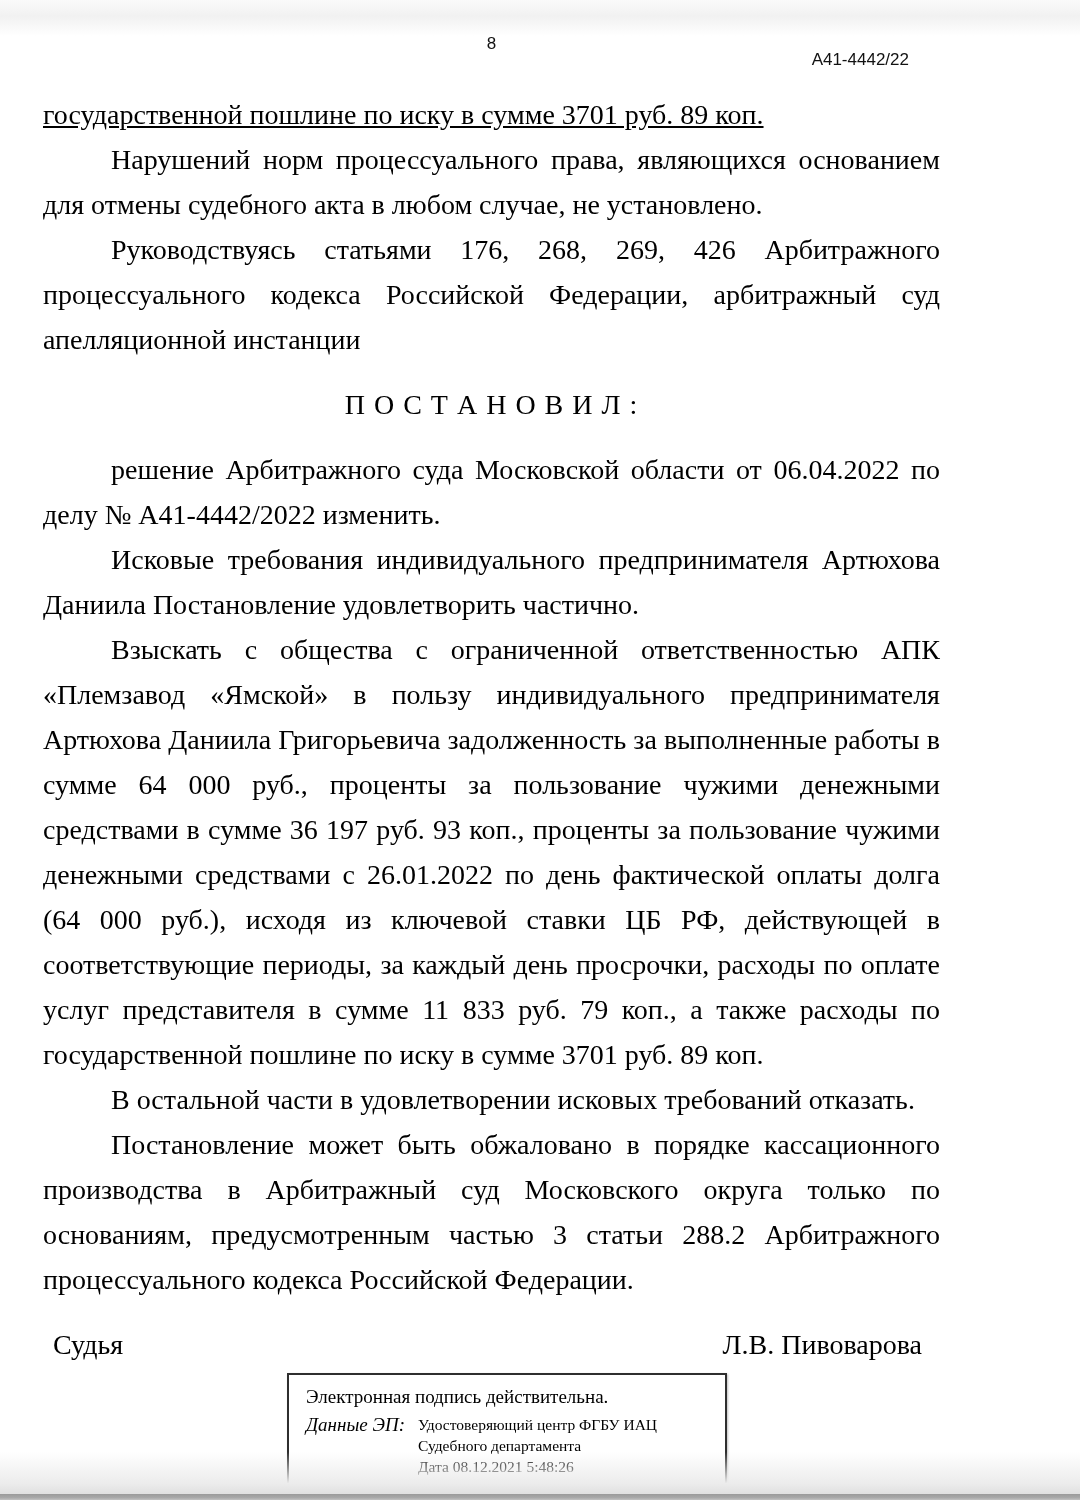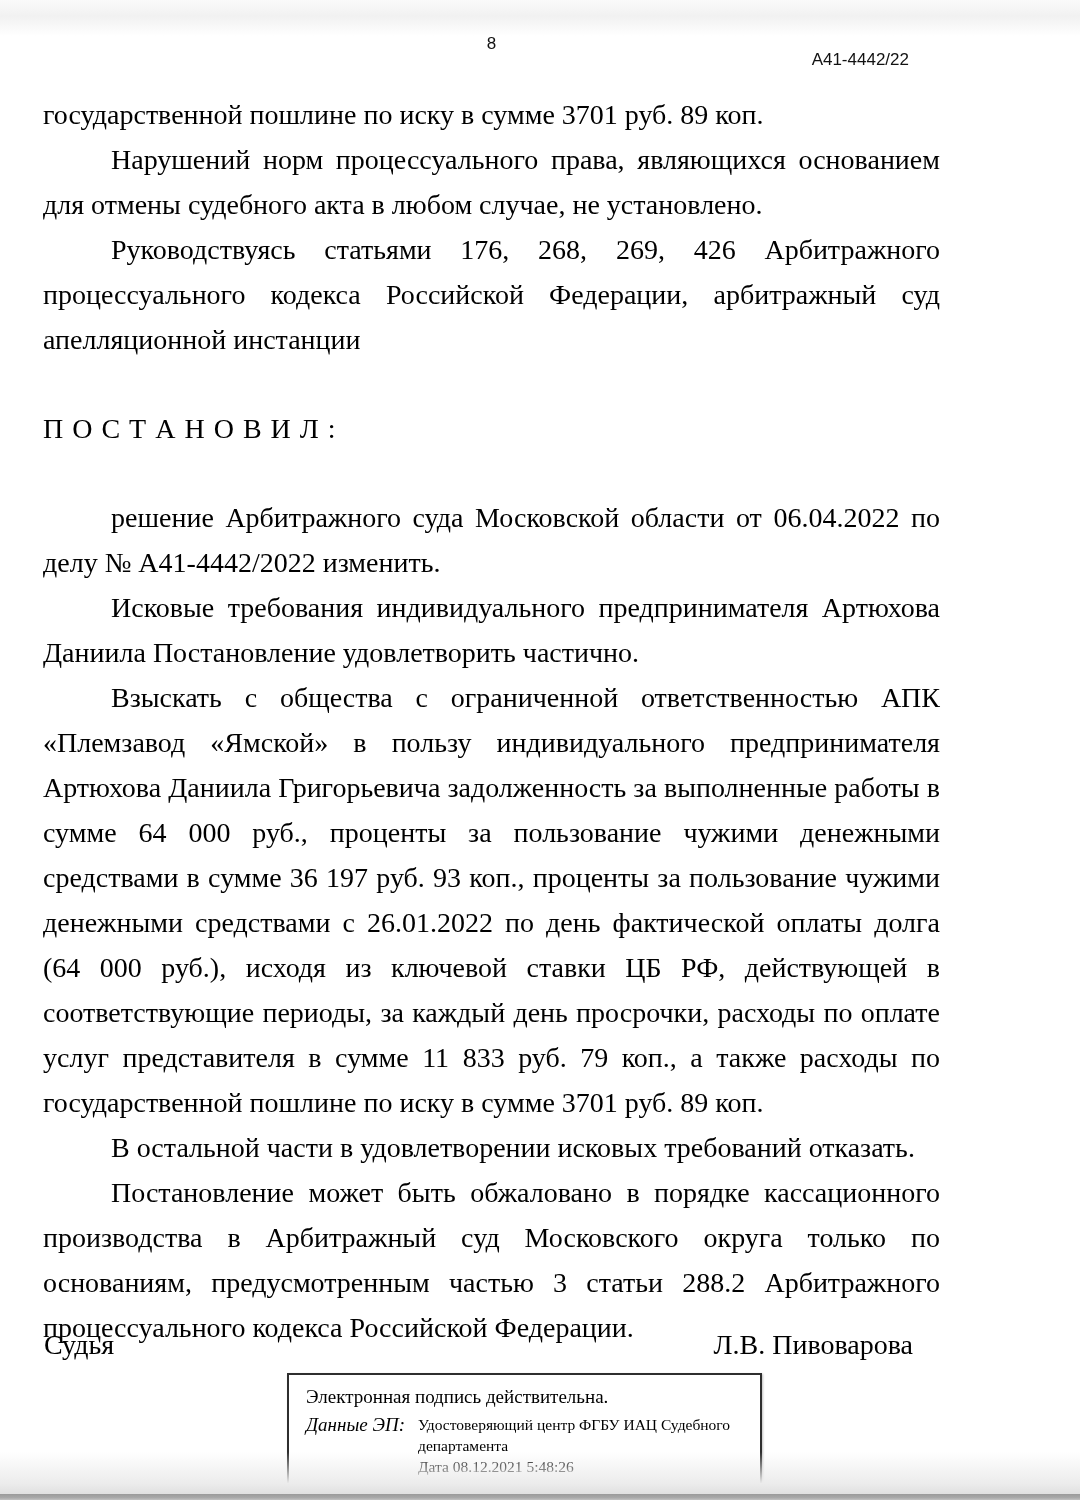--- a/index.html
+++ b/index.html
@@ -53,44 +53,46 @@
     line-height: 45px;
     text-align: justify;
     hyphens: none;
   }
   .doc-body p {
     margin: 0;
     text-indent: 68px;
   }
   .doc-body p.no-indent {
     text-indent: 0;
+    text-decoration: underline;
   }
   .resolution-heading {
-    margin: 44px 0;
+    margin: 20px 0;
     font-size: 28px;
     font-weight: normal;
     line-height: 45px;
+    text-align: center;
     text-indent: 0;
     letter-spacing: 1px;
   }
   .sign-row {
     position: absolute;
     top: 1322px;
-    left: 44px;
+    left: 53px;
     width: 869px;
     display: flex;
     justify-content: space-between;
     font-size: 28px;
     line-height: 45px;
   }
   .esign-box {
     position: absolute;
     left: 287px;
     top: 1373px;
-    width: 475px;
+    width: 440px;
     height: 117px;
     box-sizing: border-box;
     border: 2px solid #2e2e2e;
     background: #ffffff;
     padding: 9px 10px 0 17px;
     box-shadow: 1px 1px 2px rgba(0,0,0,0.25);
   }
   .esign-valid {
     font-size: 19px;
     line-height: 25px;

